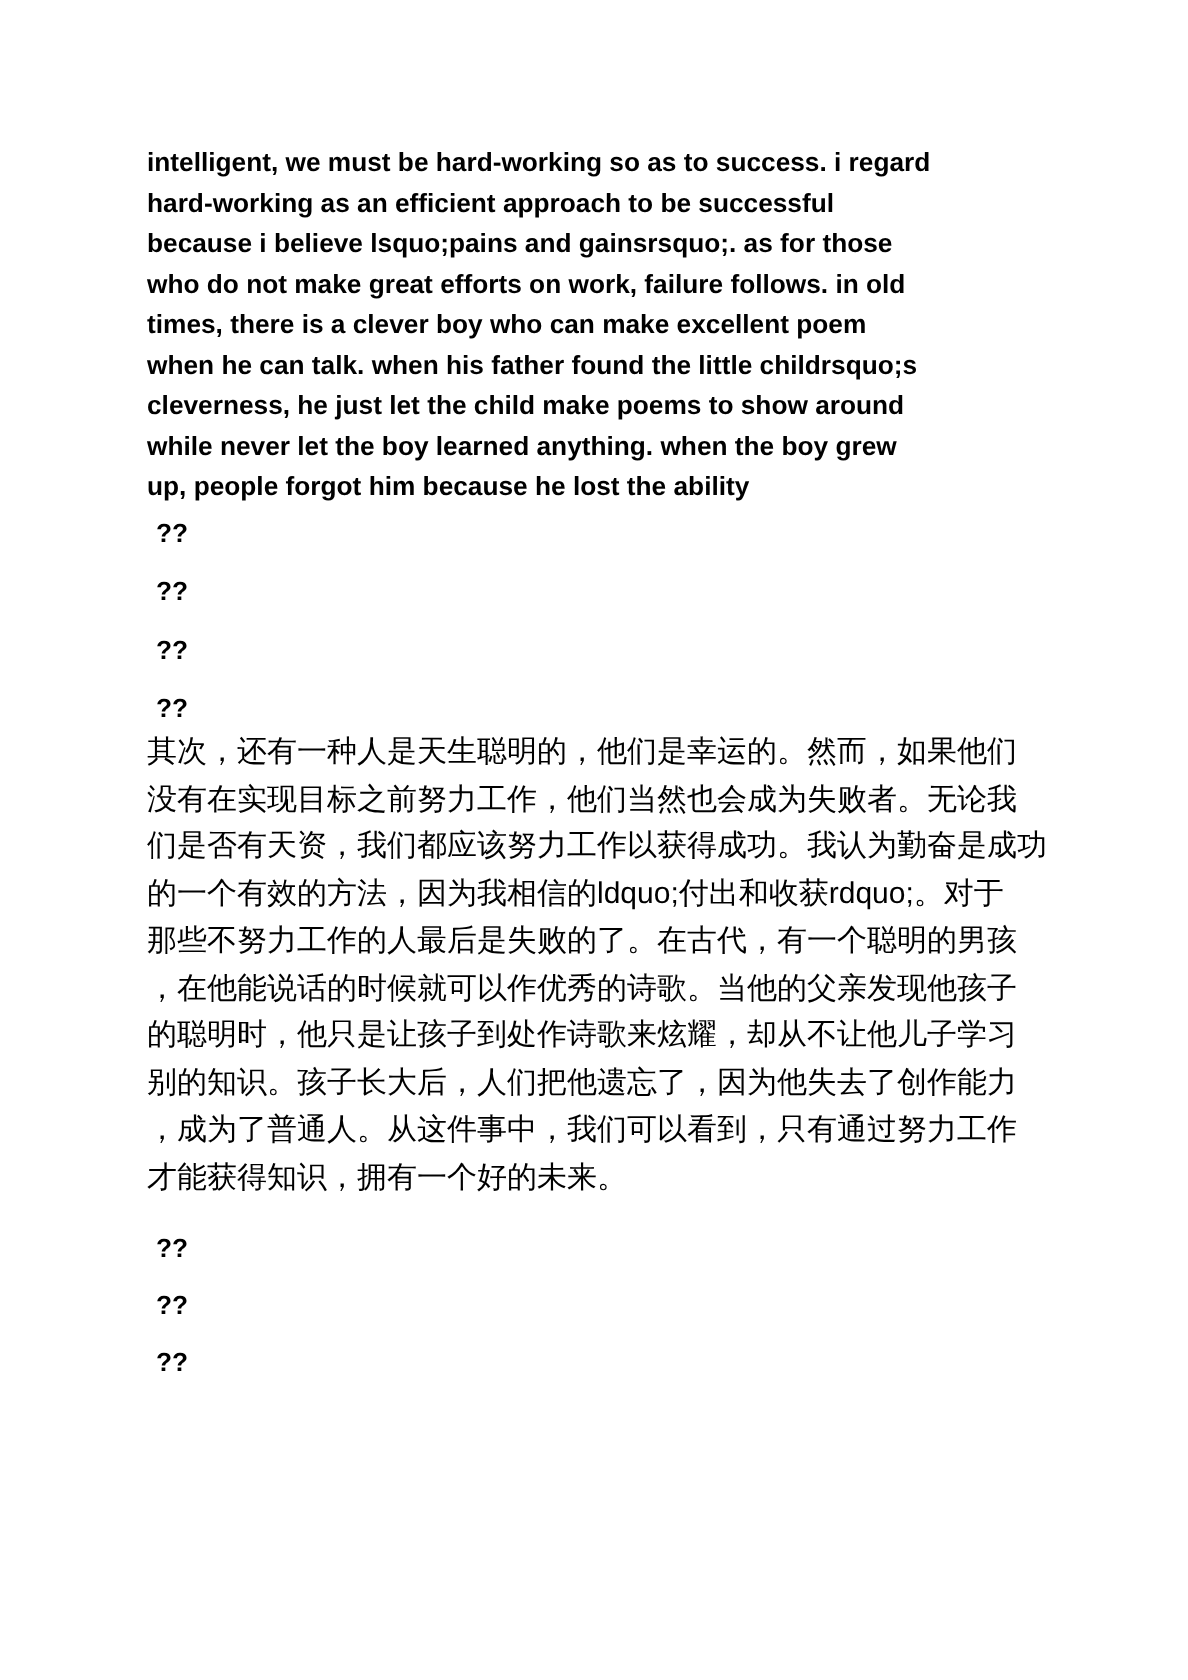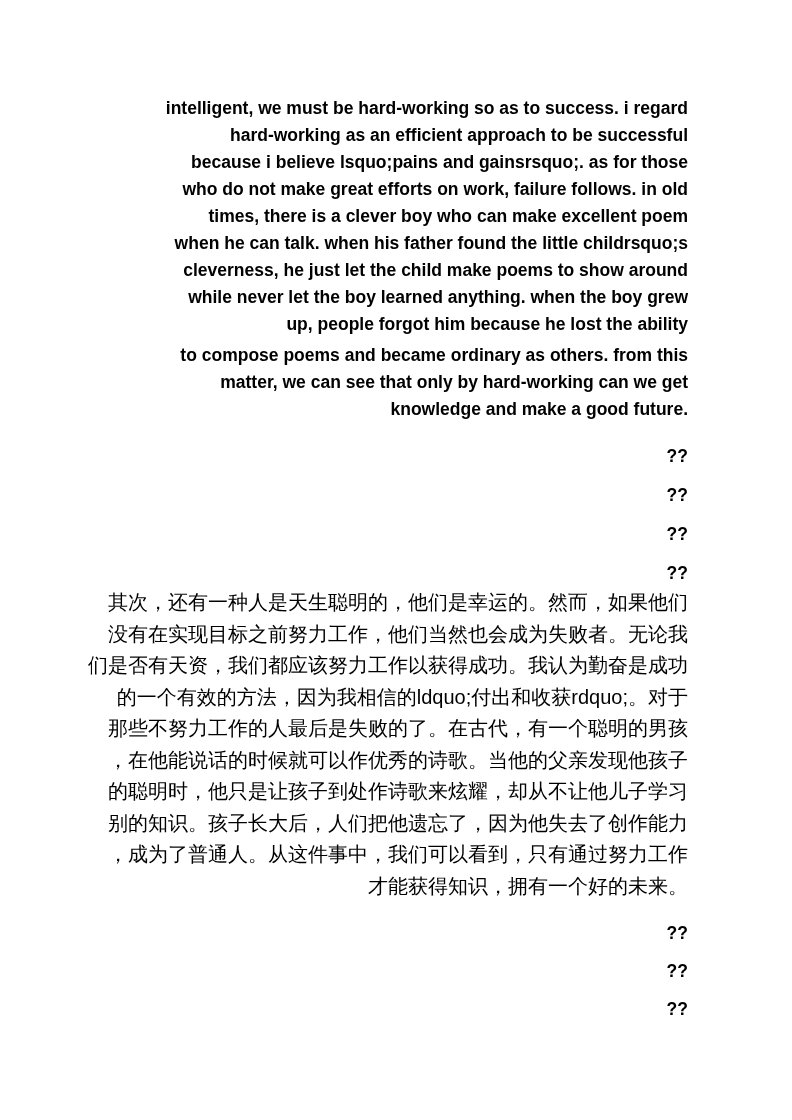--- a/index.html
+++ b/index.html
@@ -11,24 +11,23 @@
     position: relative;
     width: 792px;
     height: 1120px;
     background: #ffffff;
     overflow: hidden;
     font-family: "Liberation Sans", sans-serif;
     color: #000000;
   }
   .content {
     position: absolute;
-    left: 84px;
+    left: 98px;
     top: 95px;
     width: 604px;
-    text-align: right;
   }
   .para-en {
     margin: 0 0 4px 0;
     font-size: 17.5px;
     font-weight: bold;
     line-height: 27px;
     white-space: pre;
   }
   .para-en.second {
     margin-bottom: 20px;
@@ -64,23 +63,20 @@
     <p class="para-en">intelligent, we must be hard-working so as to success. i regard
 hard-working as an efficient approach to be successful
 because i believe lsquo;pains and gainsrsquo;. as for those
 who do not make great efforts on work, failure follows. in old
 times, there is a clever boy who can make excellent poem
 when he can talk. when his father found the little childrsquo;s
 cleverness, he just let the child make poems to show around
 while never let the boy learned anything. when the boy grew
 up, people forgot him because he lost the ability</p>
 
-    <p class="para-en second">to compose poems and became ordinary as others. from this
-matter, we can see that only by hard-working can we get
-knowledge and make a good future.</p>
 
     <p class="qq">??</p>
     <p class="qq">??</p>
     <p class="qq">??</p>
     <p class="qq last-of-group">??</p>
 
     <p class="para-zh">其次，还有一种人是天生聪明的，他们是幸运的。然而，如果他们
 没有在实现目标之前努力工作，他们当然也会成为失败者。无论我
 们是否有天资，我们都应该努力工作以获得成功。我认为勤奋是成功
 的一个有效的方法，因为我相信的ldquo;付出和收获rdquo;。对于

